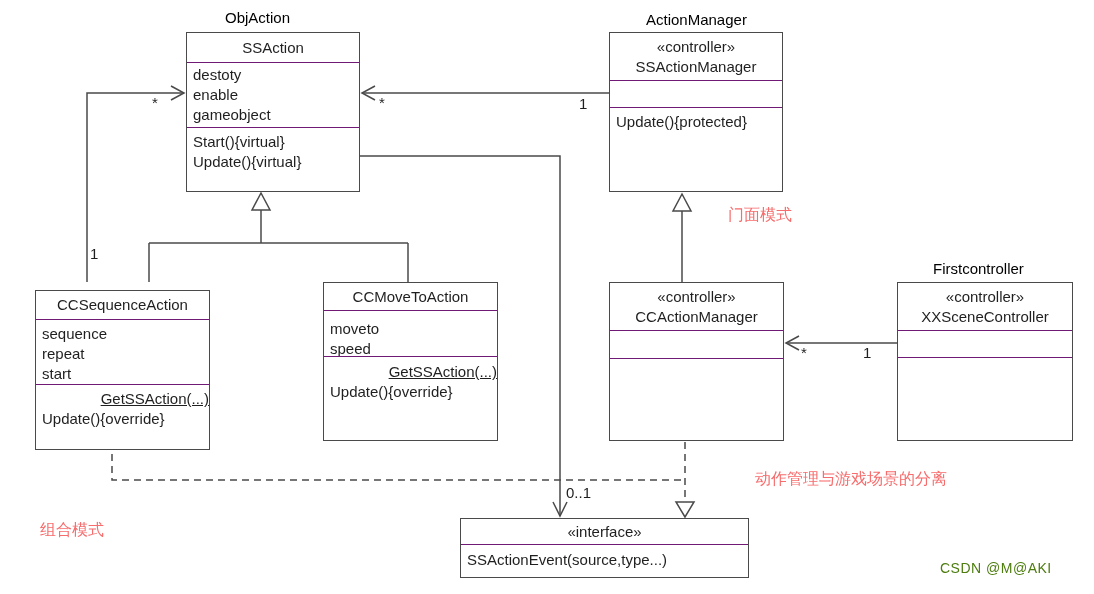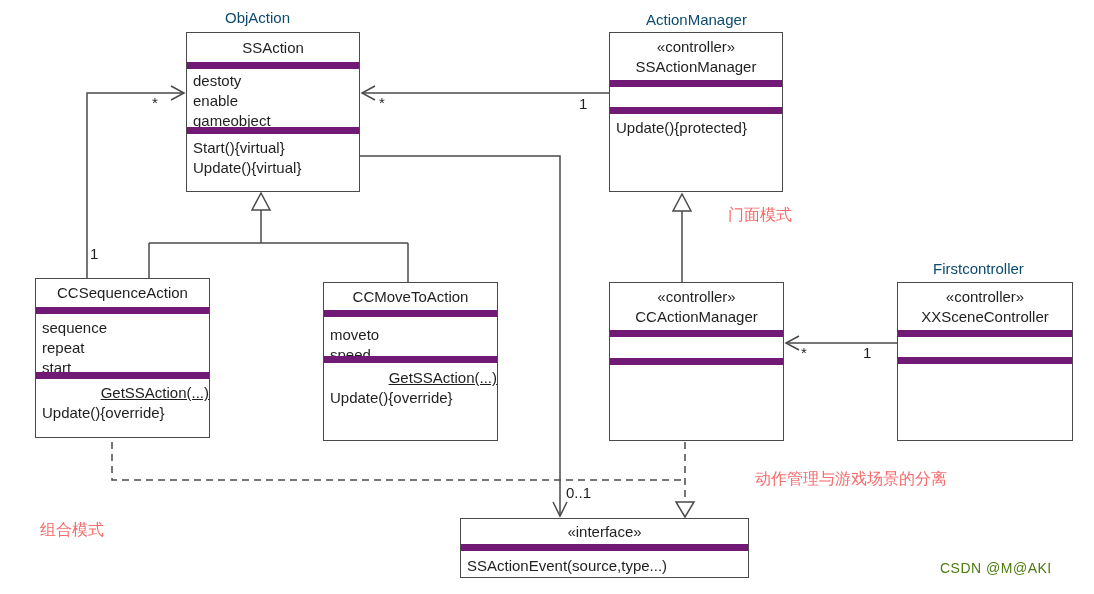--- a/index.html
+++ b/index.html
@@ -11,29 +11,29 @@
   }
   #wires { position: absolute; left: 0; top: 0; z-index: 1; pointer-events: none; }
   .layer { position: absolute; left: 0; top: 0; width: 100%; height: 100%; z-index: 2; }
   .uml-box {
     position: absolute; background: #ffffff;
     border: 1px solid #4a4a4a;
     display: flex; flex-direction: column;
     font-size: 15px;
   }
   .sec { width: 100%; }
-  .sec + .sec { border-top: 7px solid #701a75; }
+  .sec + .sec { border-top: 1px solid #701a75; }
   .sec.title {
     display: flex; flex-direction: column;
     align-items: center; justify-content: center;
     text-align: center; line-height: 20px;
   }
   .sec.body { padding: 3px 0 0 6px; line-height: 20px; }
   .u { text-decoration: underline; text-align: right; }
-  .g-label { position: absolute; color: #0c4a6e; font-size: 15px; white-space: nowrap; }
+  .g-label { position: absolute; color: #000000; font-size: 15px; white-space: nowrap; }
   .r-note { position: absolute; color: #f76c6c; font-size: 16px; white-space: nowrap; }
   .mult { position: absolute; font-size: 15px; color: #1f1f1f; white-space: nowrap; }
   .watermark { position: absolute; color: #4d7c0f; font-size: 14px; letter-spacing: 0.5px; white-space: nowrap; }
 </style>
 </head>
 <body>
 
 <div id="stage">
 
   <svg id="wires" width="1094" height="594" viewBox="0 0 1094 594">
@@ -106,21 +106,21 @@
       <div class="sec title" style="height:47px;">
         <div>«controller»</div>
         <div>SSActionManager</div>
       </div>
       <div class="sec" style="height:27px;"></div>
       <div class="sec body" style="flex:1; padding-top:4px;">
         <div>Update(){protected}</div>
       </div>
     </div>
 
-    <div class="uml-box" style="left:35px; top:278px; width:175px; height:160px;">
+    <div class="uml-box" style="left:35px; top:290px; width:175px; height:160px;">
       <div class="sec title" style="height:28px;">CCSequenceAction</div>
       <div class="sec body" style="height:65px; padding-top:4px;">
         <div>sequence</div>
         <div>repeat</div>
         <div>start</div>
       </div>
       <div class="sec body" style="flex:1; padding-top:4px;">
         <div class="u">GetSSAction(...)</div>
         <div>Update(){override}</div>
       </div>

